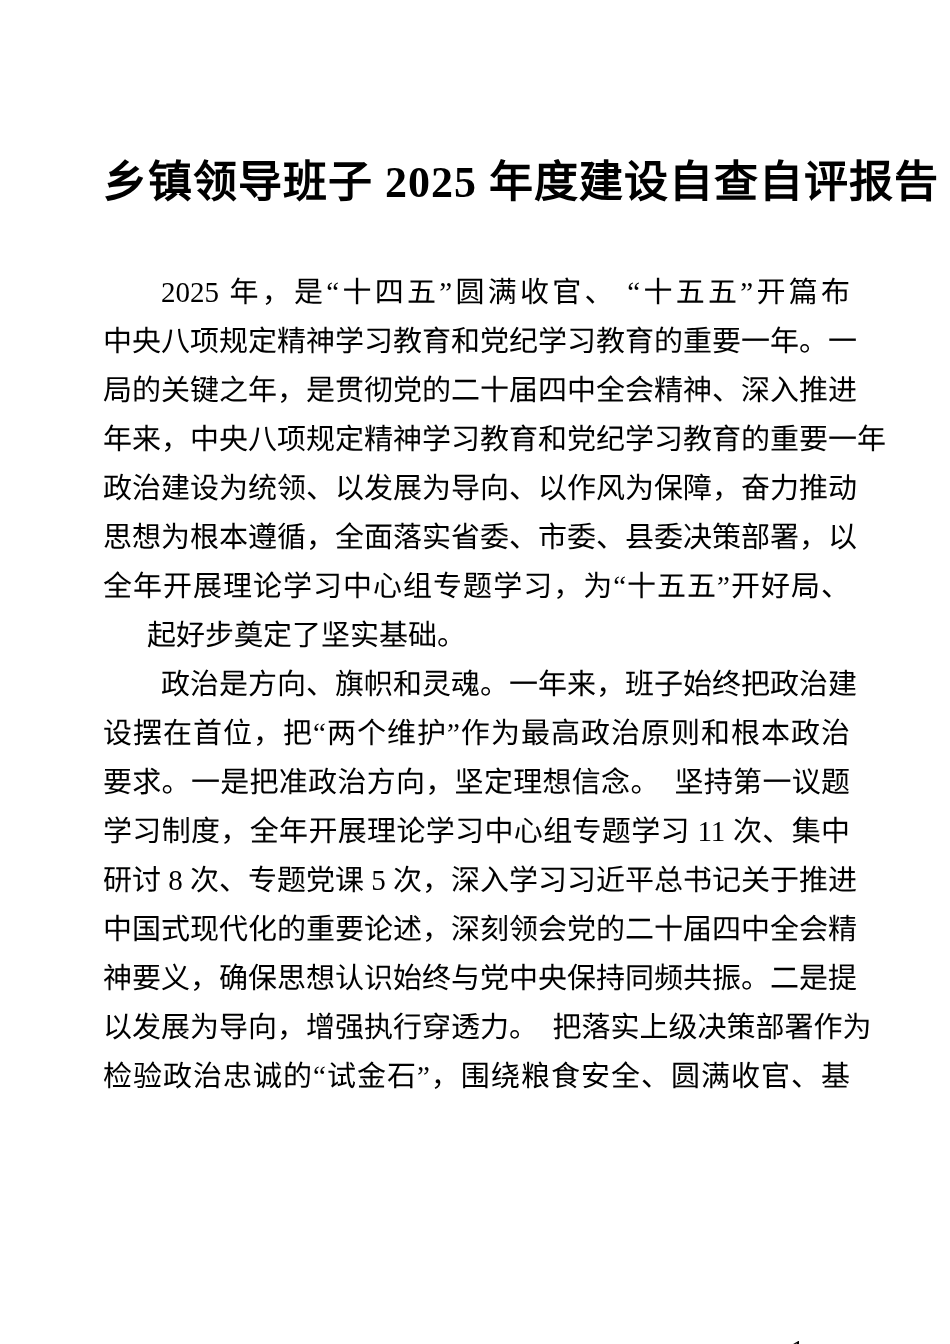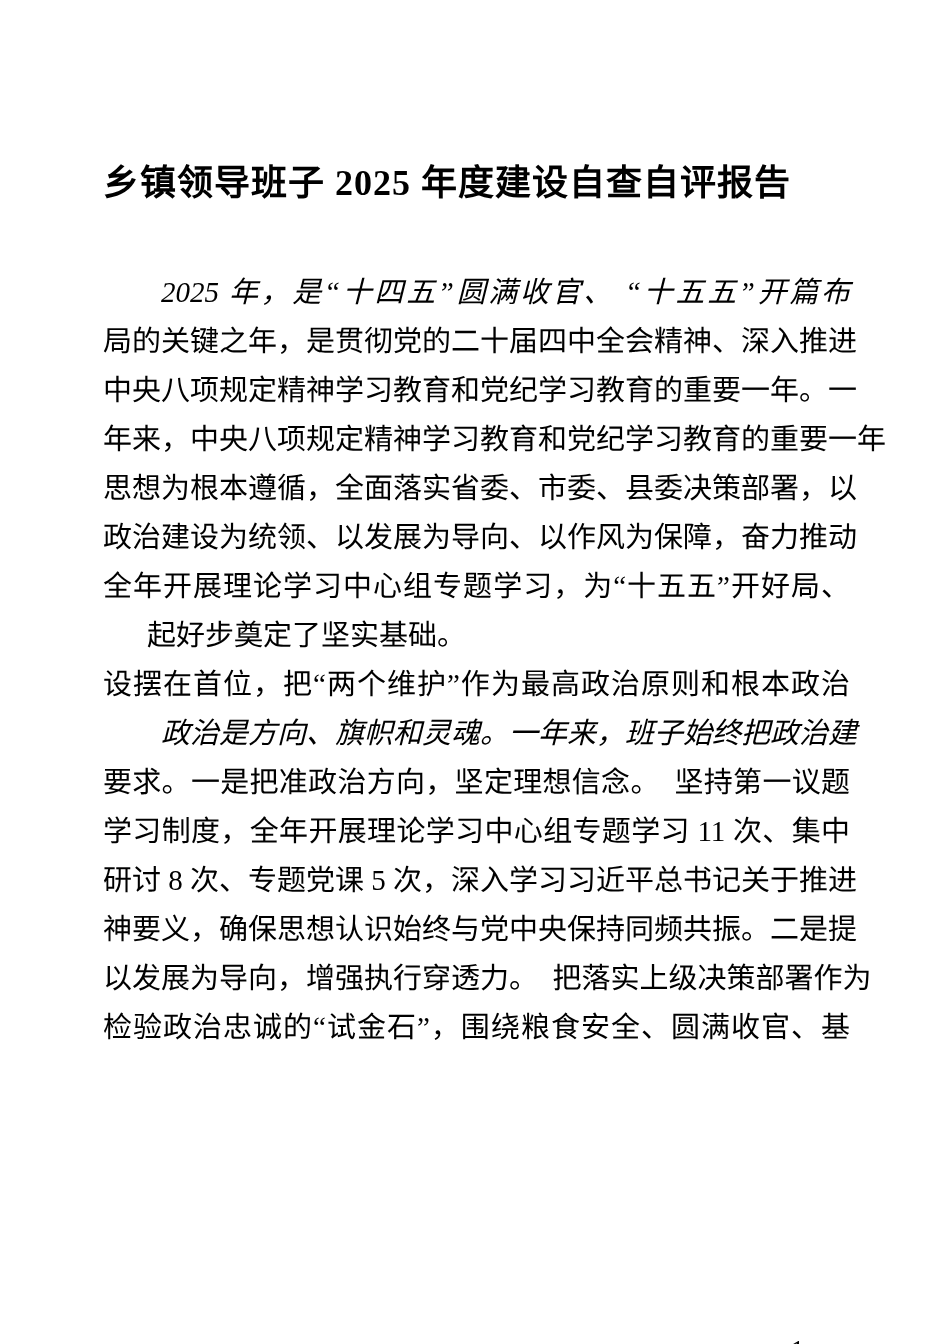--- a/index.html
+++ b/index.html
@@ -15,21 +15,21 @@
     width: 950px; height: 1344px;
     position: relative;
     background: #ffffff;
   }
   .content {
     padding: 0 100px 0 103px;
   }
   .doc-title {
     margin-top: 158px;
     margin-bottom: 60px;
-    font-size: 36px;
+    font-size: 44px;
     line-height: 50px;
     font-weight: bold;
     text-align: left;
     letter-spacing: 1px;
     white-space: nowrap;
   }
   .line {
     font-size: 29px;
     line-height: 49px;
     height: 49px;
@@ -37,21 +37,20 @@
     text-align-last: justify;
     white-space: nowrap;
   }
   .line.lastline {
     text-align-last: left;
     white-space: normal;
     margin-left: 44px;
   }
   .line.indent {
     text-indent: 2em;
-    font-style: italic;
   }
   .heading {
     font-size: 29px;
     line-height: 49px;
     height: 49px;
     font-weight: bold;
     font-family: "Liberation Sans", "DejaVu Sans", sans-serif;
     text-indent: 1.72em;
     white-space: nowrap;
   }
@@ -66,31 +65,32 @@
   }
 </style>
 </head>
 <body>
 
 <div class="page">
   <div class="content">
     <div class="doc-title">乡镇领导班子 2025 年度建设自查自评报告</div>
     <div>
         <div class="line indent">2025 年，是“十四五”圆满收官、 “十五五”开篇布</div>
+        <div class="line">中央八项规定精神学习教育和党纪学习教育的重要一年。一</div>
         <div class="line">局的关键之年，是贯彻党的二十届四中全会精神、深入推进</div>
-        <div class="line">中央八项规定精神学习教育和党纪学习教育的重要一年。一</div>
         <div class="line">年来，中央八项规定精神学习教育和党纪学习教育的重要一年</div>
+        <div class="line">政治建设为统领、以发展为导向、以作风为保障，奋力推动</div>
         <div class="line">思想为根本遵循，全面落实省委、市委、县委决策部署，以</div>
-        <div class="line">政治建设为统领、以发展为导向、以作风为保障，奋力推动</div>
         <div class="line">全年开展理论学习中心组专题学习，为“十五五”开好局、</div>
         <div class="line lastline">起好步奠定了坚实基础。</div>
+        <div class="line indent">政治是方向、旗帜和灵魂。一年来，班子始终把政治建</div>
         <div class="line">设摆在首位，把“两个维护”作为最高政治原则和根本政治</div>
-        <div class="line indent">政治是方向、旗帜和灵魂。一年来，班子始终把政治建</div>
         <div class="line">要求。一是把准政治方向，坚定理想信念。　坚持第一议题</div>
         <div class="line">学习制度，全年开展理论学习中心组专题学习 11 次、集中</div>
         <div class="line">研讨 8 次、专题党课 5 次，深入学习习近平总书记关于推进</div>
+        <div class="line">中国式现代化的重要论述，深刻领会党的二十届四中全会精</div>
         <div class="line">神要义，确保思想认识始终与党中央保持同频共振。二是提</div>
         <div class="line">以发展为导向，增强执行穿透力。　把落实上级决策部署作为</div>
         <div class="line">检验政治忠诚的“试金石”，围绕粮食安全、圆满收官、基</div>
       </div>
   </div>
   <div class="footer">— 1 —</div>
 </div>
 
 </body></html>

